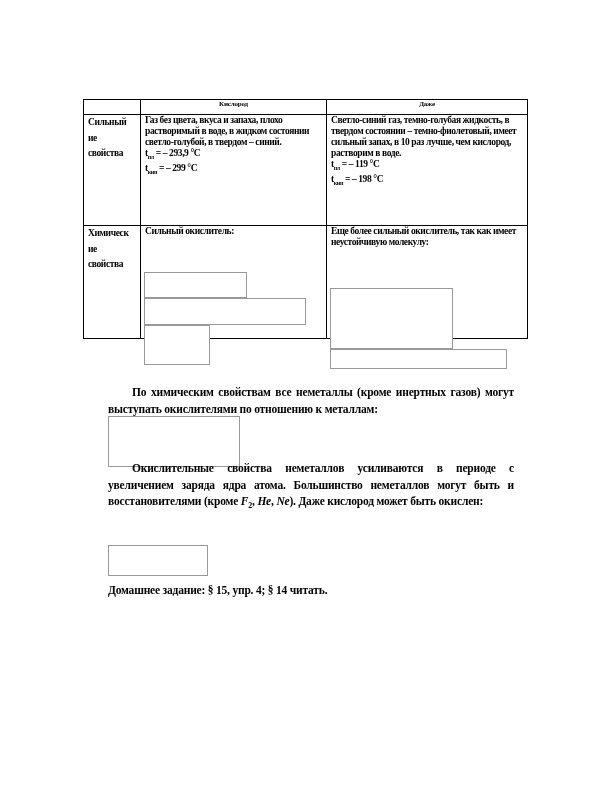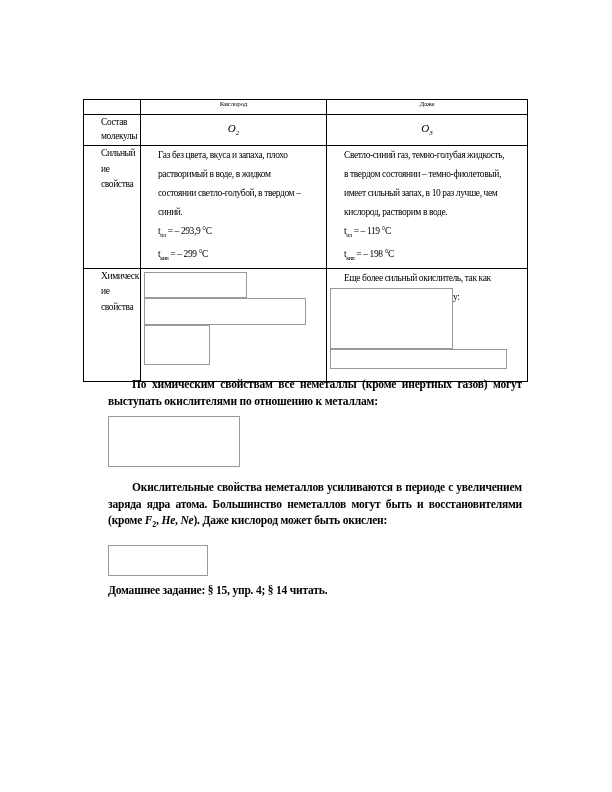--- a/index.html
+++ b/index.html
@@ -3,65 +3,56 @@
   <meta charset="utf-8">
   <style>
     html, body { margin: 0; padding: 0; background: #ffffff; }
     body { width: 612px; height: 792px; position: relative; overflow: hidden;
            font-family: "Liberation Serif", serif; color: #000; }
     .page { position: absolute; left: 0; top: 0; width: 612px; height: 792px; }
 
     table.props { position: absolute; left: 83px; top: 99px; width: 444px;
                   border-collapse: collapse; table-layout: fixed; }
     table.props td, table.props th { border: 1.5px solid #000; vertical-align: top;
-                  padding: 0 17px; font-weight: normal; }
+                  padding: 0 4px; font-weight: bold; }
     .hdr th { height: 14px; font-size: 7px; font-weight: bold; text-align: center;
               vertical-align: middle; letter-spacing: -0.2px; }
     .row-comp td { height: 30px; }
     .row-phys td { height: 110px; }
     .row-chem td { height: 112px; position: relative; }
     .lbl { font-size: 9.5px; line-height: 15.5px; letter-spacing: -0.4px; }
     .lbl-center { text-align: center; line-height: 14px; padding-top: 1px; }
     .formula { font-size: 11px; font-style: italic; text-align: center; vertical-align: middle !important; }
     .formula sub { font-size: 7px; }
-    .cell-text { font-size: 9.5px; line-height: 19px; letter-spacing: -0.4px; padding-top: 1px; margin-top: 48px; }
+    .cell-text { font-size: 9.5px; line-height: 11px; letter-spacing: -0.4px; padding-top: 1px; margin-top: 48px; }
     .cell-text sub { font-size: 6px; }
     .blank { position: absolute; border: 1.2px solid #999; background: #fff; }
 
     .para { position: absolute; left: 108px; width: 414px; font-size: 11.5px;
             font-weight: bold; line-height: 16.5px; text-align: justify; letter-spacing: -0.2px; }
-    .para p { margin: 0; text-indent: 0; }
+    .para p { margin: 8px; text-indent: 0; }
     .hw { position: absolute; left: 108px; top: 584px; font-size: 11.5px; font-weight: bold;
           letter-spacing: -0.2px; }
   </style>
 </head>
 <body>
 
 <div class="page">
 
   <table class="props">
     <colgroup>
       <col style="width:57px">
       <col style="width:186px">
       <col style="width:201px">
     </colgroup>
     <tbody>
         <tr class="hdr">
       <th></th>
       <th>Кислород</th>
       <th>Даже</th>
-    </tr>
-    <tr class="row-comp">
-      <td class="lbl lbl-center">Состав молекулы</td>
-      <td class="formula">
-        <span>O</span><sub>2</sub>
-      </td>
-      <td class="formula">
-        <span>O</span><sub>3</sub>
-      </td>
     </tr>
     <tr class="row-phys">
       <td class="lbl">
         <div>Сильный</div>
         <div>ие</div>
         <div>свойства</div>
       </td>
       <td class="cell-text">
         <div>Газ без цвета, вкуса и запаха, плохо растворимый в воде, в жидком состоянии светло-голубой, в твердом – синий.</div>
         <div><span>t</span><sub>пл</sub><span> = – 293,9 °С</span></div>
@@ -93,19 +84,19 @@
   <div class="blank" style="left:144px;top:298px;width:160px;height:25px;"></div>
   <div class="blank" style="left:144px;top:325px;width:64px;height:38px;"></div>
   <div class="blank" style="left:330px;top:288px;width:121px;height:59px;"></div>
   <div class="blank" style="left:330px;top:349px;width:175px;height:18px;"></div>
 
   <div class="para" style="top: 376px; left: 108px; width: 414px; text-indent: 0px;">
     <p style="text-indent: 24px; margin-left: 0px; padding-left: 0px;"><span style="display:inline-block;width:0;margin-left:0;"></span><span style="display: inline; text-indent: 0px;">По химическим свойствам все неметаллы (кроме инертных газов) могут выступать окислителями по отношению к металлам:</span></p>
   </div>
   <div class="blank" style="left:108px;top:416px;width:130px;height:49px;"></div>
 
-  <div class="para" style="top: 479px; left: 108px; width: 414px; text-indent: 0px;">
+  <div class="para" style="top: 452px; left: 108px; width: 414px; text-indent: 0px;">
     <p style="text-indent: 24px; margin-left: 0px; padding-left: 0px;"><span style="text-indent: 24px;">Окислительные свойства неметаллов усиливаются в периоде с увеличением заряда ядра атома. Большинство неметаллов могут быть и восстановителями (кроме </span><i>F</i><sub style="font-size:8px;">2</sub><span>, </span><i>He</i><span>, </span><i>Ne</i><span>). Даже кислород может быть окислен:</span></p>
   </div>
   <div class="blank" style="left:108px;top:545px;width:98px;height:29px;"></div>
 
   <div class="hw">Домашнее задание: § 15, упр. 4; § 14 читать.</div>
 </div>
 
 </body></html>

